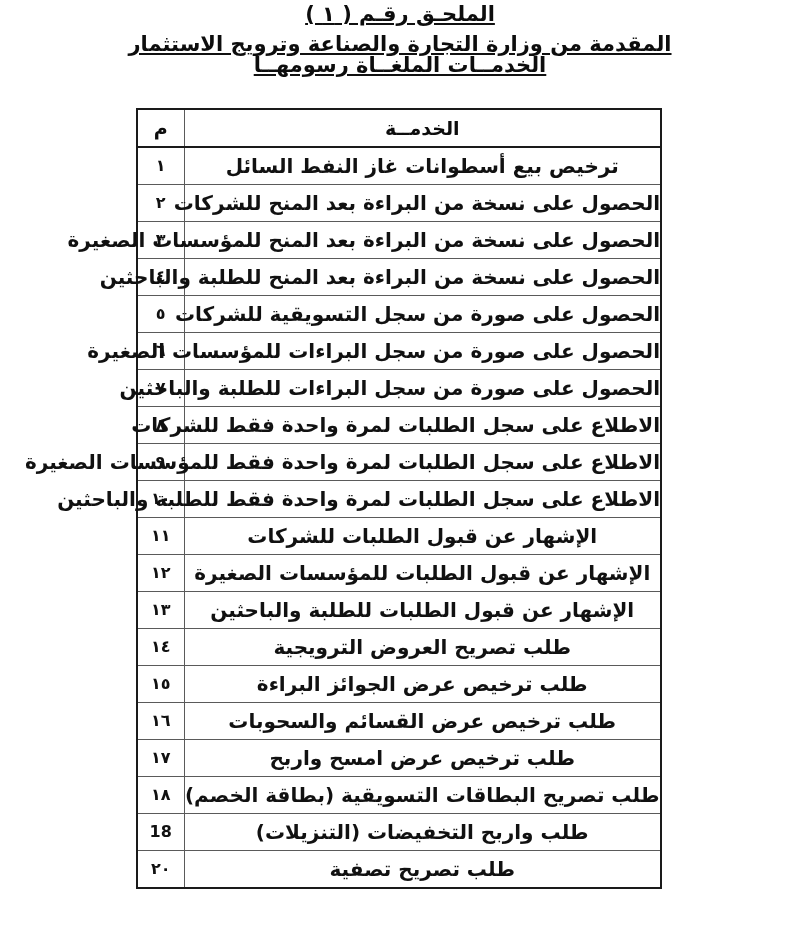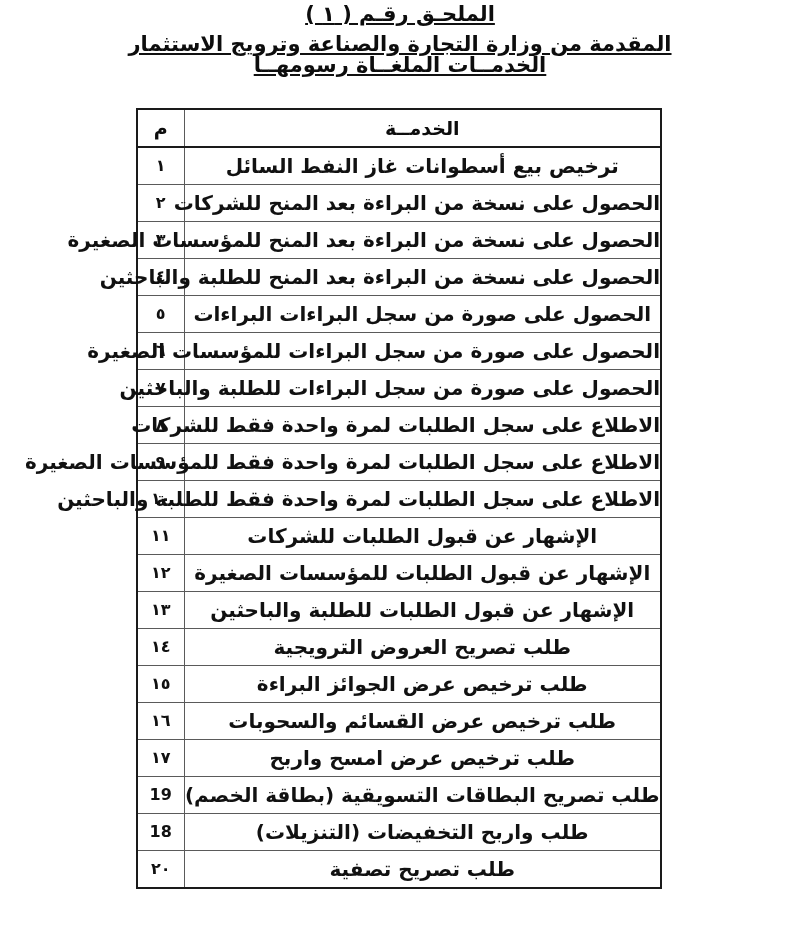--- a/index.html
+++ b/index.html
@@ -176,21 +176,21 @@
           <tr>
             <td class="cell-service">
               <span class="cell-text">الحصول على نسخة من البراءة بعد المنح للطلبة والباحثين</span>
             </td>
             <td class="cell-num">
               <span class="num-text">٤</span>
             </td>
           </tr>
           <tr>
             <td class="cell-service">
-              <span class="cell-text">الحصول على صورة من سجل البراءات البراءات</span>
+              <span class="cell-text">الحصول على صورة من سجل التسويقية للشركات</span>
             </td>
             <td class="cell-num">
               <span class="num-text">٥</span>
             </td>
           </tr>
           <tr>
             <td class="cell-service">
               <span class="cell-text">الحصول على صورة من سجل البراءات للمؤسسات الصغيرة</span>
             </td>
             <td class="cell-num">
@@ -283,21 +283,21 @@
             </td>
             <td class="cell-num">
               <span class="num-text">١٧</span>
             </td>
           </tr>
           <tr>
             <td class="cell-service">
               <span class="cell-text">طلب تصريح البطاقات التسويقية (بطاقة الخصم)</span>
             </td>
             <td class="cell-num">
-              <span class="num-text">19</span>
+              <span class="num-text">١٨</span>
             </td>
           </tr>
           <tr>
             <td class="cell-service">
               <span class="cell-text">طلب واربح التخفيضات (التنزيلات)</span>
             </td>
             <td class="cell-num">
               <span class="num-text">18</span>
             </td>
           </tr>

